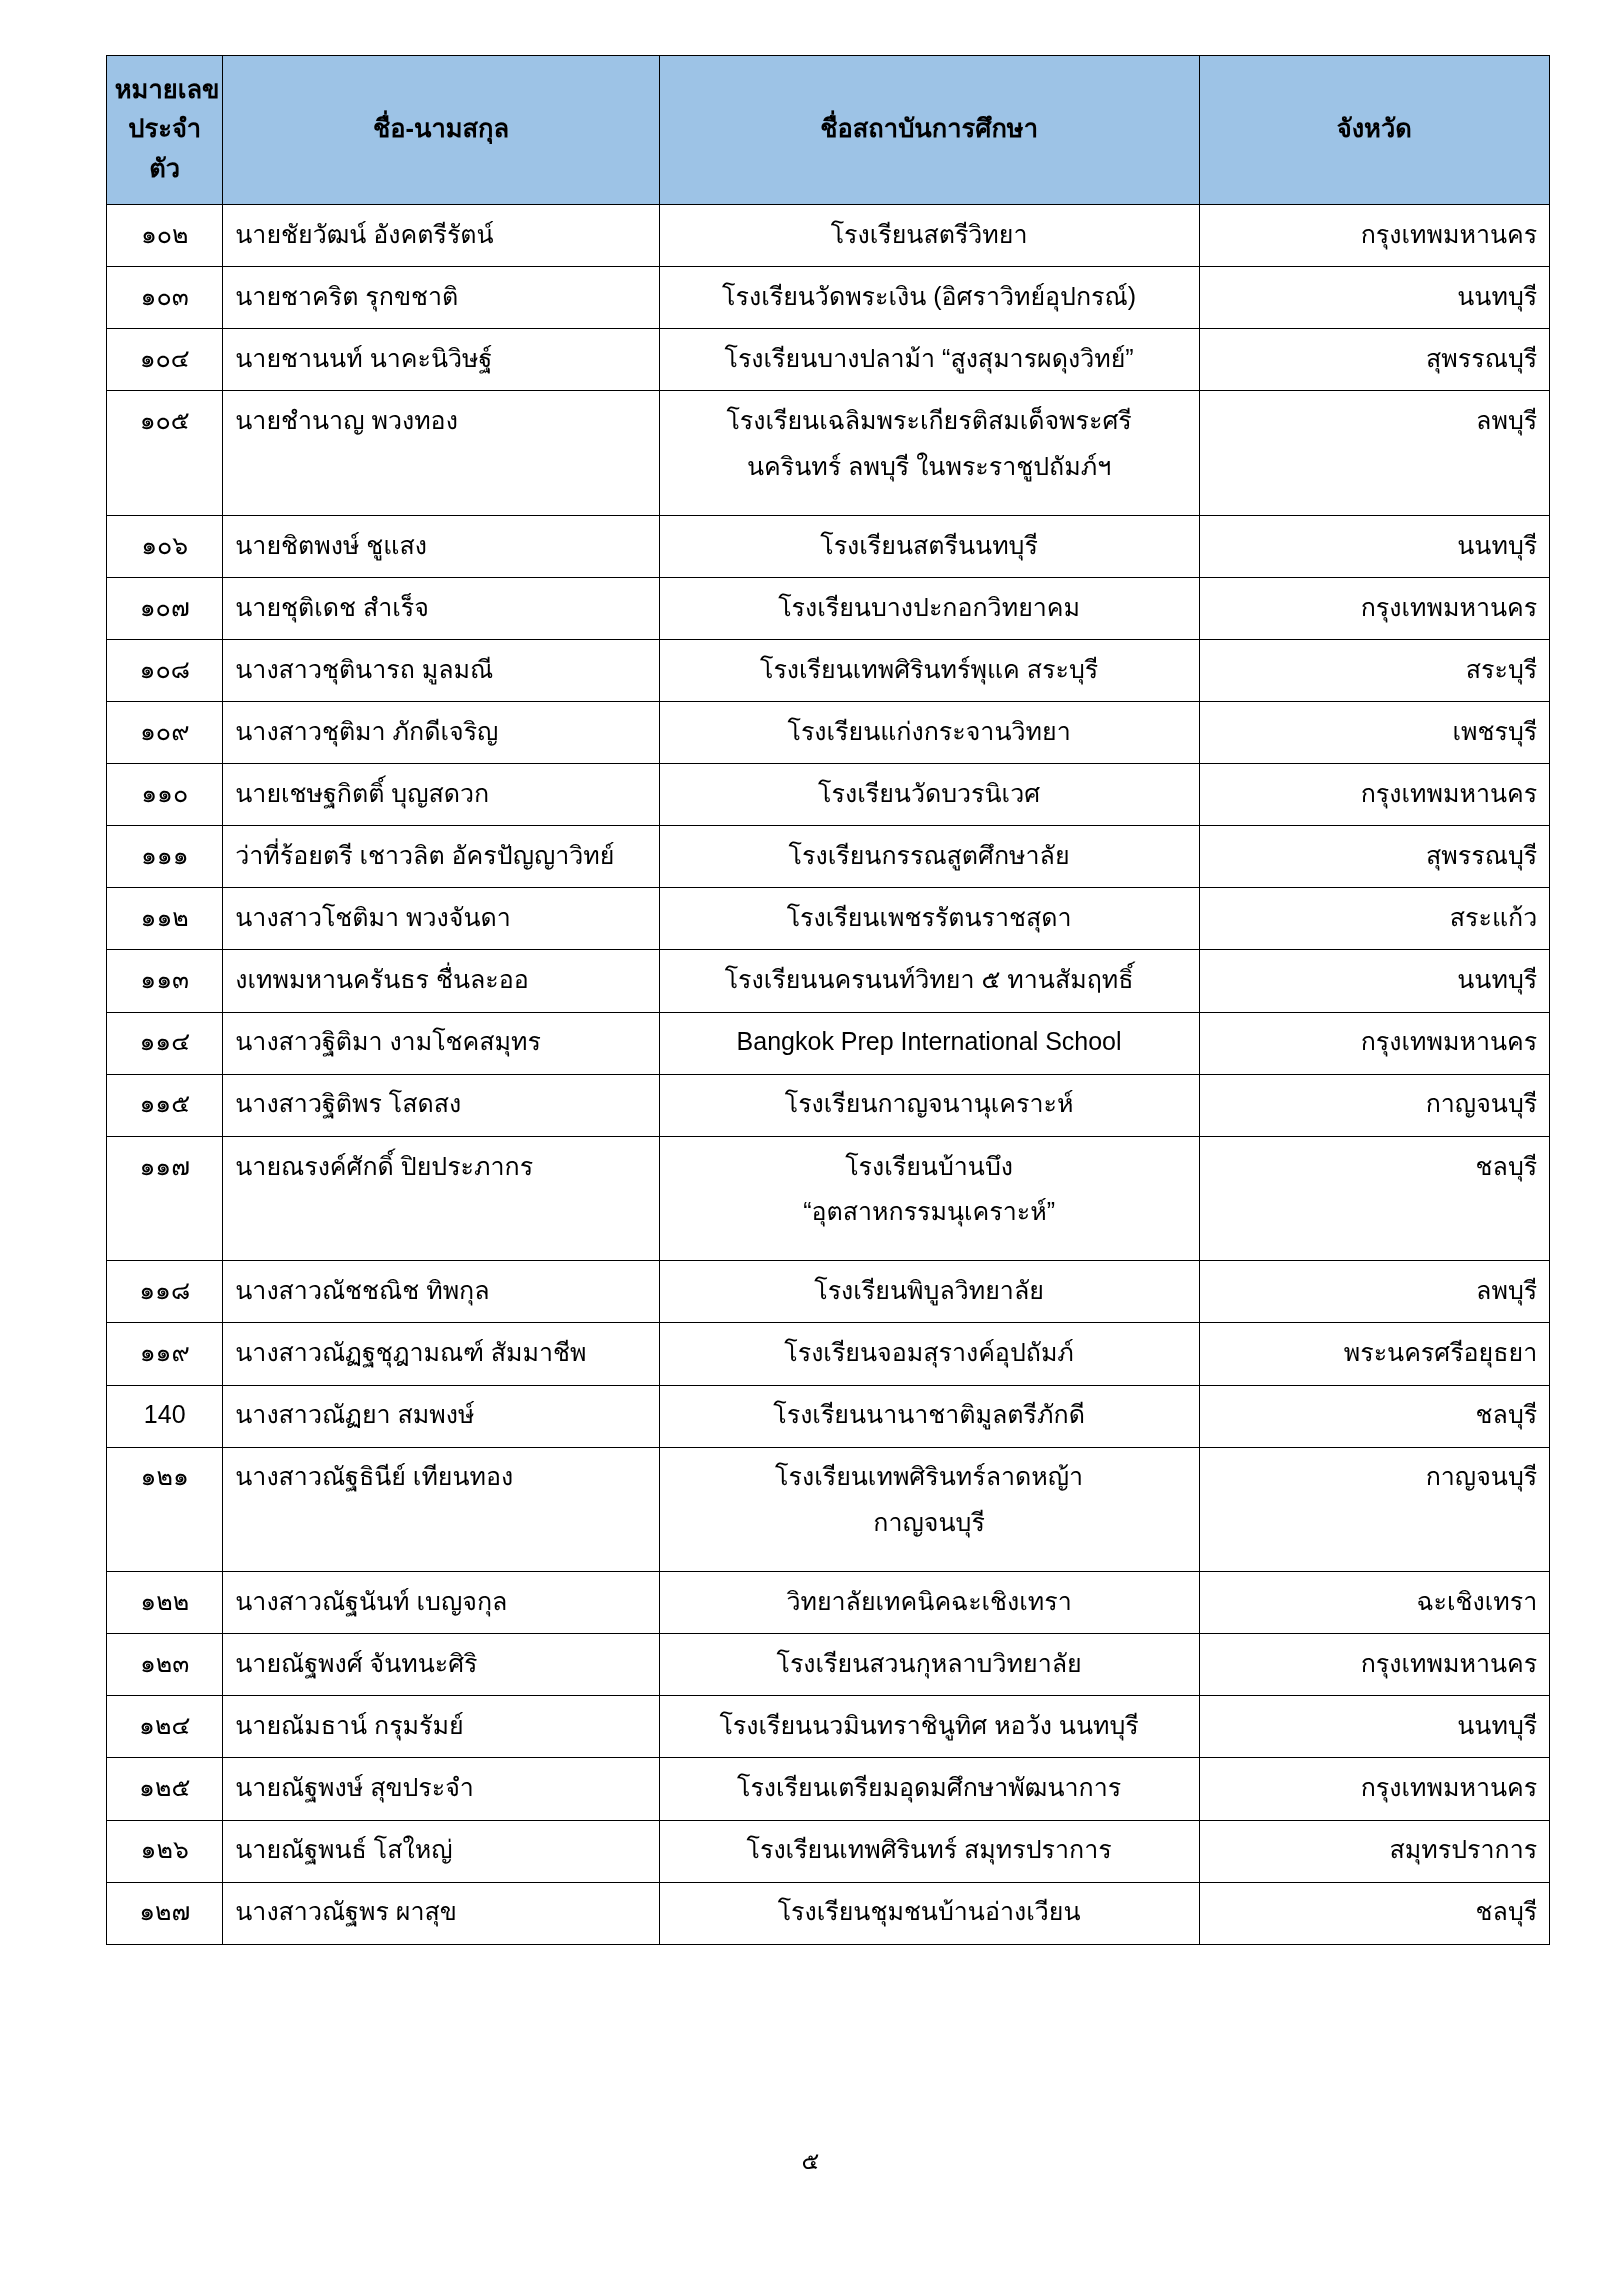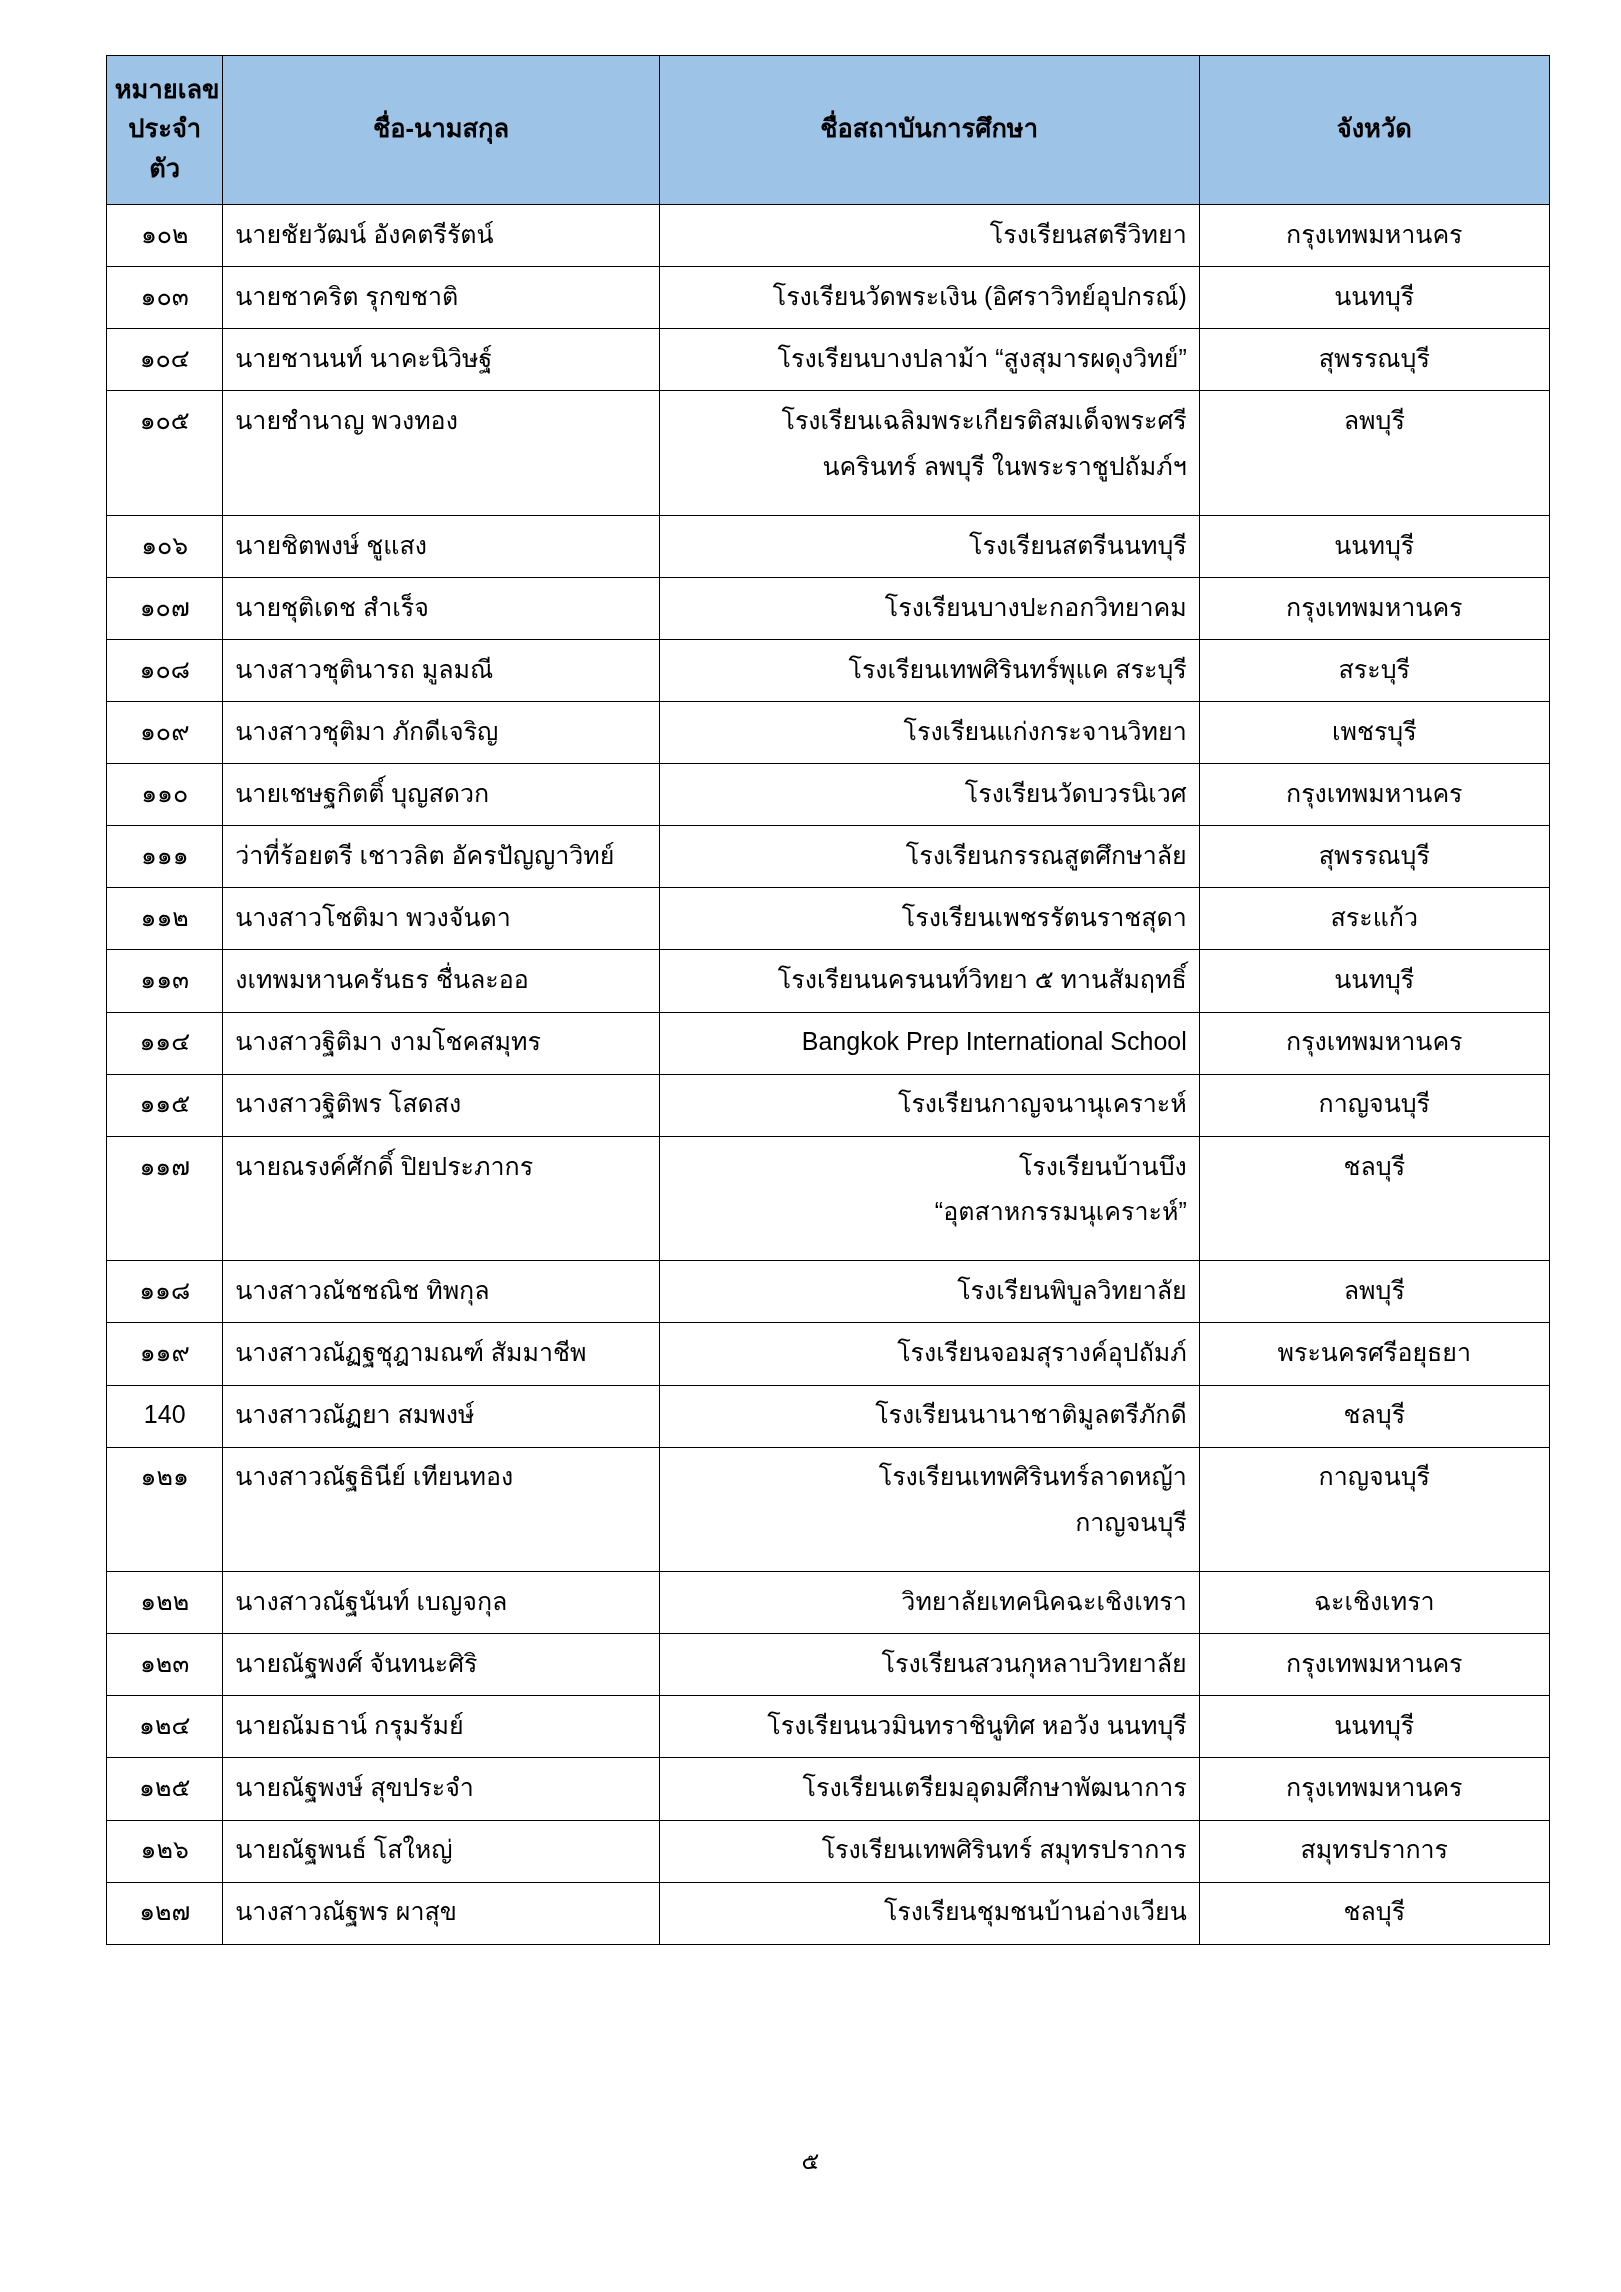--- a/index.html
+++ b/index.html
@@ -62,22 +62,22 @@
   .hdr-id-line1 { display: block; }
   .hdr-id-line2 { display: block; }
 
   td.cell-id {
     text-align: center;
     vertical-align: middle;
     padding-left: 3.9px;
     padding-right: 3.9px;
   }
   td.cell-name { text-align: left; }
-  td.cell-school { text-align: right; }
-  td.cell-prov { text-align: center; }
+  td.cell-school { text-align: center; }
+  td.cell-prov { text-align: right; }
 
   td .line2 {
     display: block;
     margin-top: 6px;
   }
 
   tr.r-tall td { height: 102px; }
 
   .page-number {
     position: absolute;

